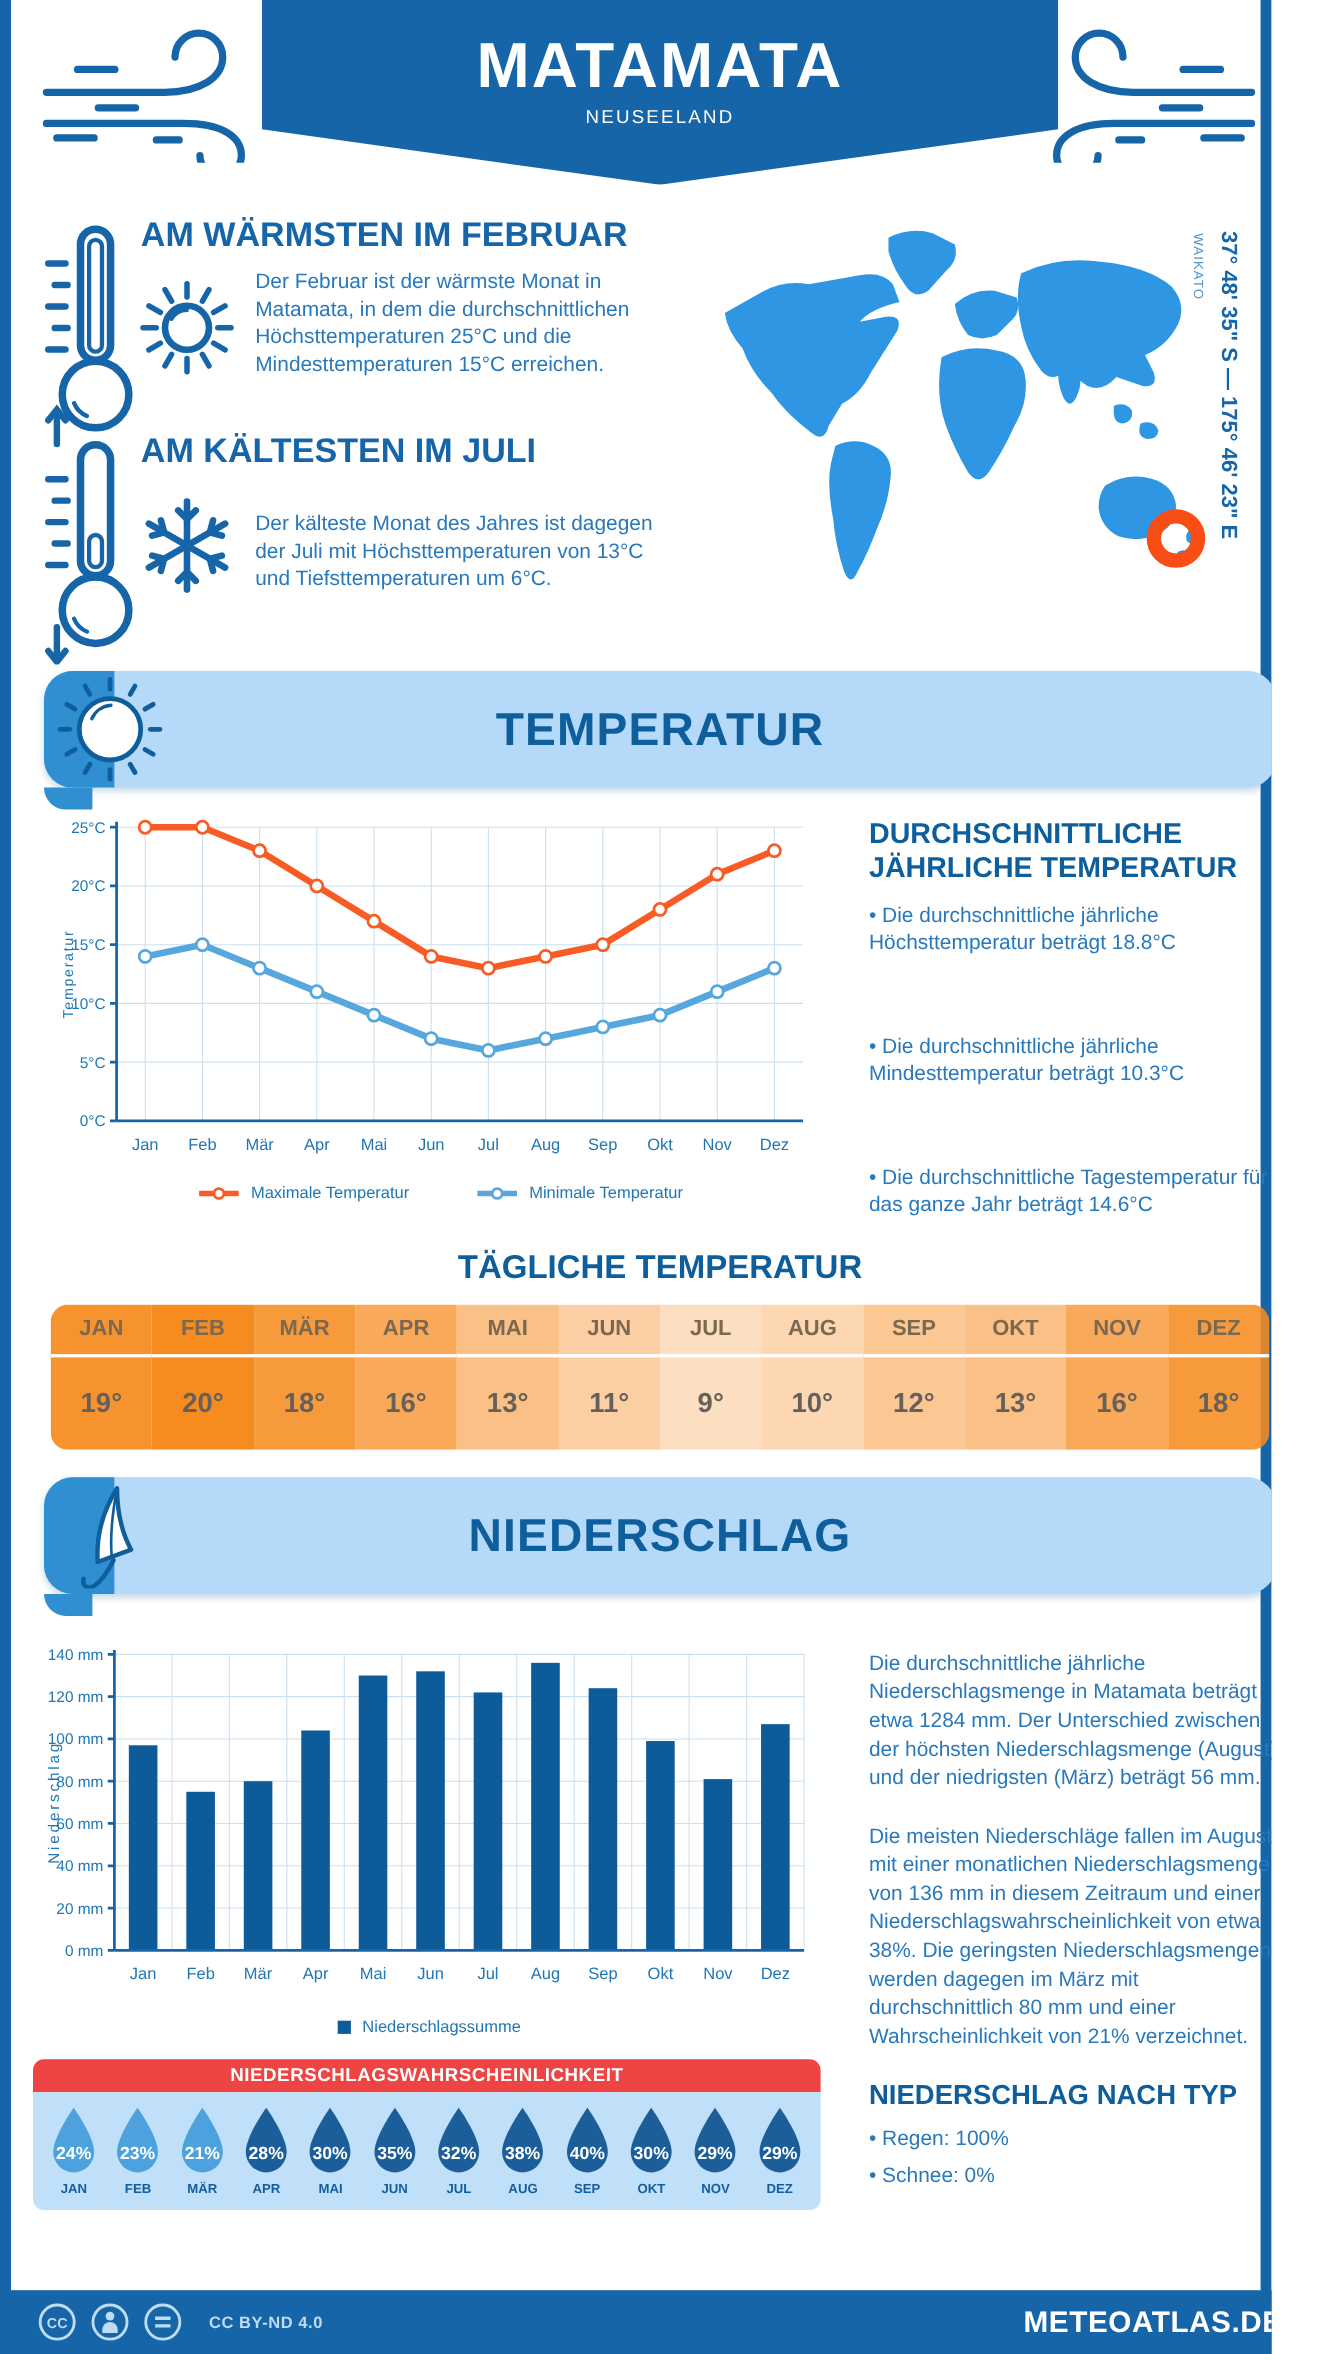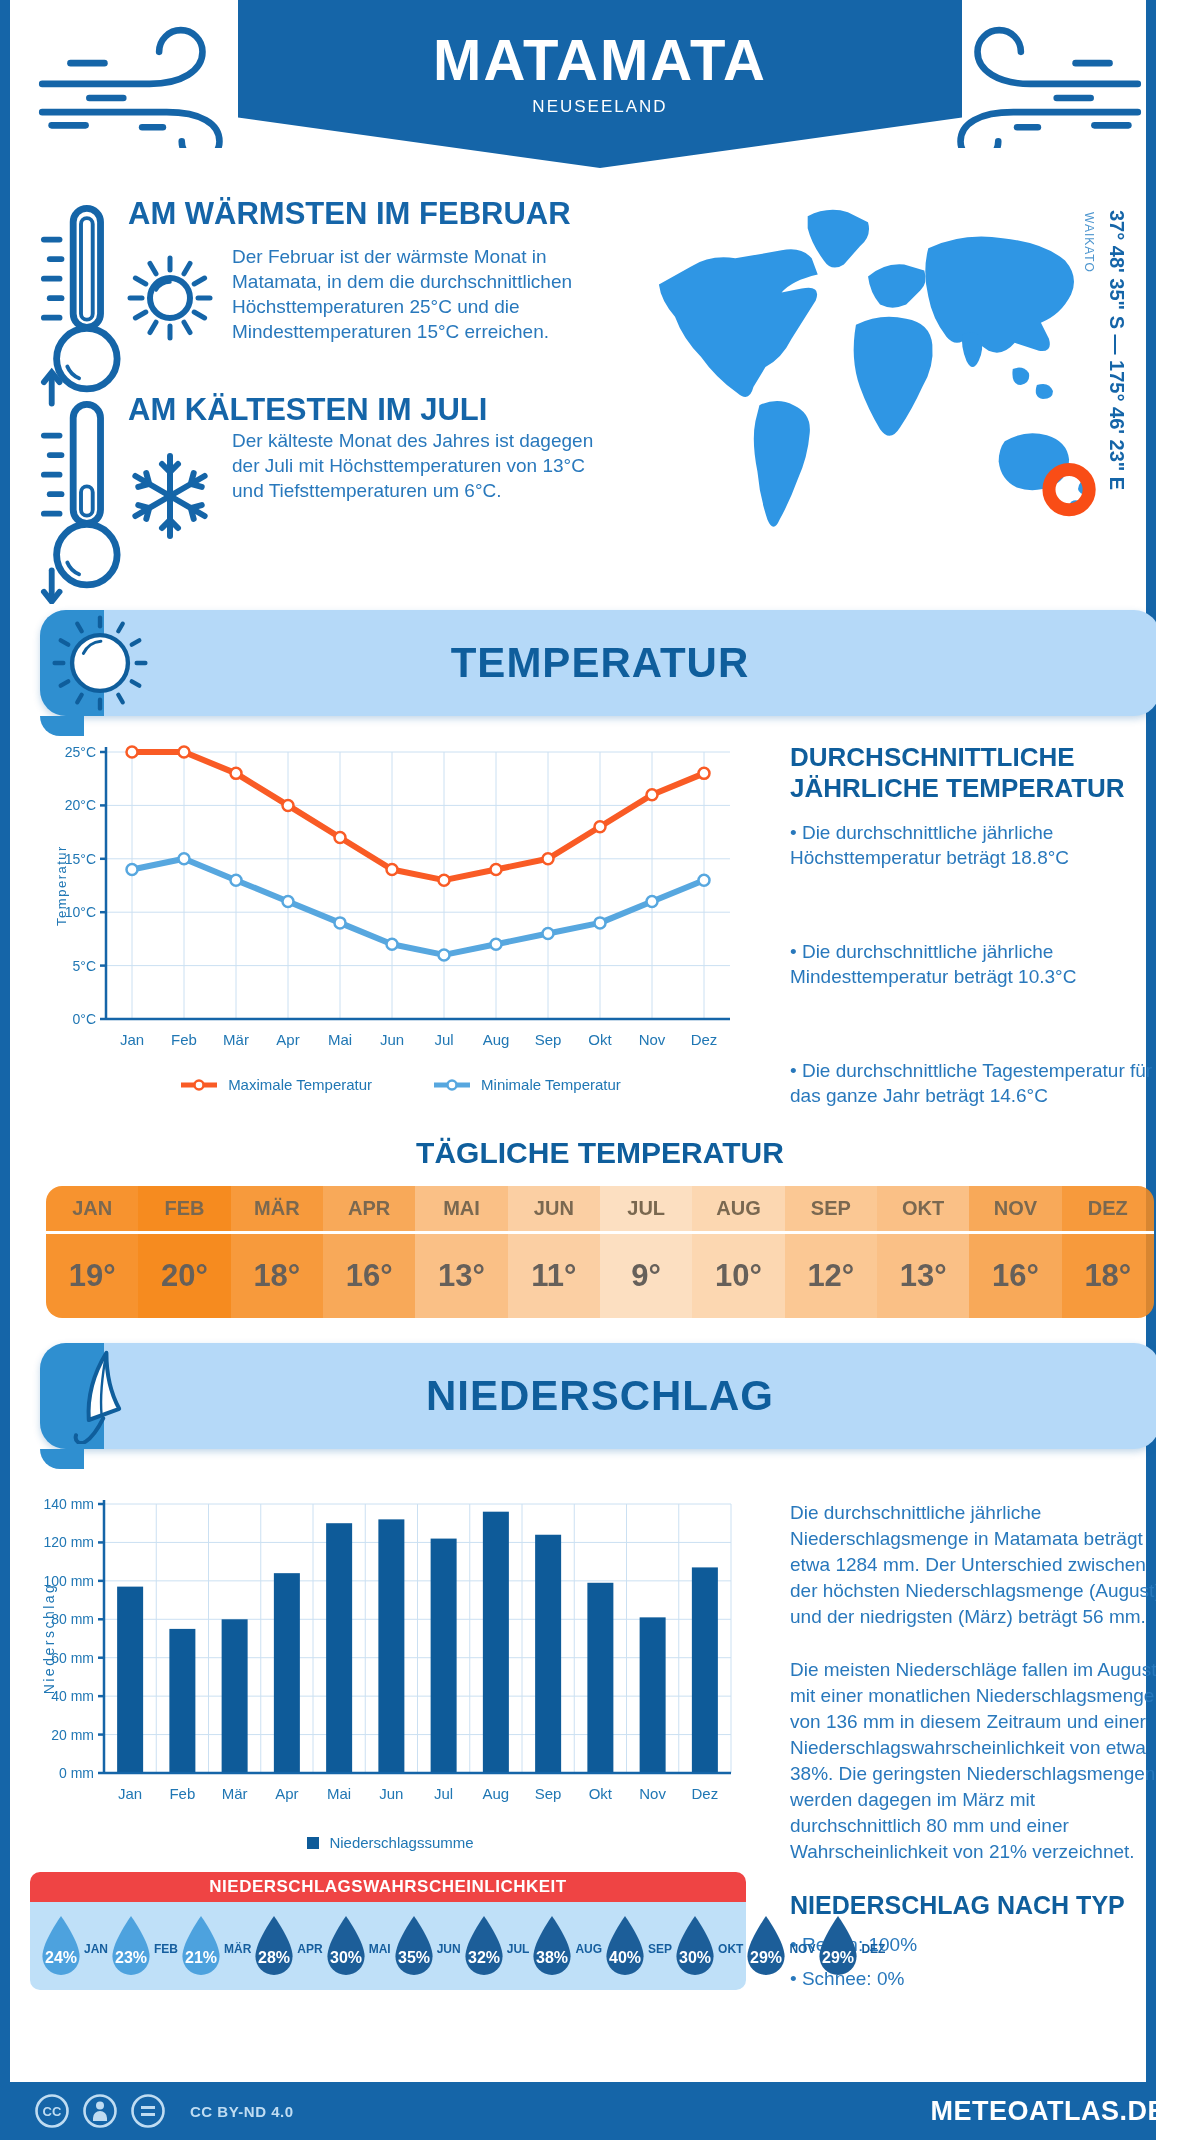--- a/index.html
+++ b/index.html
@@ -51,33 +51,33 @@
   .annual-bullets div{font-size:19px;line-height:1.34;color:#2878BC;}
 
   .daily-title{position:absolute;left:0;top:1136px;width:1200px;text-align:center;
     font-size:30px;font-weight:700;color:#0F5E9C;}
   .daily-table{position:absolute;left:46px;top:1186px;width:1108px;height:132px;border-radius:16px;
     overflow:hidden;display:grid;grid-template-columns:repeat(12,1fr);}
   .daily-col{display:flex;flex-direction:column;}
   .daily-col .m{height:45px;line-height:45px;border-bottom:3px solid #fff;text-align:center;
     font-size:20px;font-weight:700;color:#7A6850;}
   .daily-col .v{flex:1;display:flex;align-items:center;justify-content:center;
-    font-size:31px;font-weight:700;color:#66605A;}
+    font-size:25px;font-weight:700;color:#66605A;}
 
   .precip-col{position:absolute;left:790px;top:1500px;width:374px;font-size:19px;line-height:26px;color:#2878BC;}
   .precip-col p{margin:0 0 27px;}
   .precip-col h3{margin:18px 0 10px;font-size:25px;font-weight:700;color:#0F5E9C;}
   .precip-col .bt{line-height:34px;}
 
   .prob-panel{position:absolute;left:30px;top:1872px;width:716px;}
   .prob-header{height:30px;line-height:30px;background:#ef4444;border-radius:10px 10px 0 0;
     color:#fff;text-align:center;font-size:17px;font-weight:700;letter-spacing:.5px;}
   .prob-body{background:#BFE0F8;border-radius:0 0 10px 10px;padding:12px 8px 12px;
     display:grid;grid-template-columns:repeat(12,1fr);}
-  .drop-cell{display:flex;flex-direction:row;align-items:center;}
+  .drop-cell{display:flex;flex-direction:column;align-items:center;}
   .drop-cell .mon{margin-top:5px;font-size:12px;font-weight:700;color:#155E9E;}
 
   
   .footer{position:absolute;left:0;top:2082px;width:1200px;height:58px;background:#1565A8;
     display:flex;align-items:center;padding:0 34px;box-sizing:border-box;}
   .footer .ccicons{display:flex;gap:12px;align-items:center;}
   .footer .lic{margin-left:24px;font-size:15px;font-weight:700;color:#BFDCF2;letter-spacing:.5px;}
   .footer .site{margin-left:auto;font-size:27px;font-weight:700;color:#fff;letter-spacing:.5px;}
 </style>
 </head>
@@ -186,21 +186,21 @@
       <g transform="rotate(240 50 50)">
           <line x1="50" y1="50" x2="50" y2="10"></line>
           <path d="M42 18 L50 26 L58 18"></path>
         </g>
       <g transform="rotate(300 50 50)">
           <line x1="50" y1="50" x2="50" y2="10"></line>
           <path d="M42 18 L50 26 L58 18"></path>
         </g>
     </g>
   </svg>
-  <div class="hl-text" style="top:428px">Der kälteste Monat des Jahres ist dagegen der Juli mit Höchsttemperaturen von 13°C und Tiefsttemperaturen um 6°C.</div>
+  <div class="hl-text" style="top:464px">Der kälteste Monat des Jahres ist dagegen der Juli mit Höchsttemperaturen von 13°C und Tiefsttemperaturen um 6°C.</div>
 
   <svg class="map" viewBox="0 0 470 380">
     <g fill="#2F96E4">
       <path d="M28 96 L60 78 Q80 66 104 70 L150 62 Q170 58 180 70 L186 86 Q160 92 150 104 L170 100 Q190 96 184 112 L160 150 Q150 170 134 178 L122 198 Q118 214 106 204 Q84 188 70 168 Q52 150 44 128 Q30 112 28 96 Z"></path>
       <path d="M176 28 Q196 18 216 24 L236 34 Q240 48 228 58 L212 76 Q200 84 192 72 Q180 56 176 40 Z"></path>
       <path d="M128 216 Q146 208 162 216 Q180 224 178 244 Q176 268 166 290 Q158 312 148 330 Q142 344 136 330 Q128 306 126 282 Q120 252 124 232 Z"></path>
       <path d="M236 88 Q252 74 272 76 L292 82 Q296 94 288 102 L274 116 Q260 122 248 116 Q238 104 236 88 Z"></path>
       <path d="M224 136 Q248 124 274 130 Q298 134 300 156 Q302 178 290 198 Q280 220 268 238 Q258 254 248 240 Q236 220 228 198 Q218 170 224 136 Z"></path>
       <path d="M296 60 Q330 44 370 50 Q410 54 432 72 Q446 88 438 106 Q428 126 408 134 L416 150 Q420 164 406 162 L382 154 Q370 168 356 162 L336 148 Q324 160 314 148 Q300 130 296 108 Q290 82 296 60 Z"></path>
       <path d="M330 146 Q340 140 348 148 Q352 160 346 172 Q340 184 334 172 Q328 158 330 146 Z"></path>

